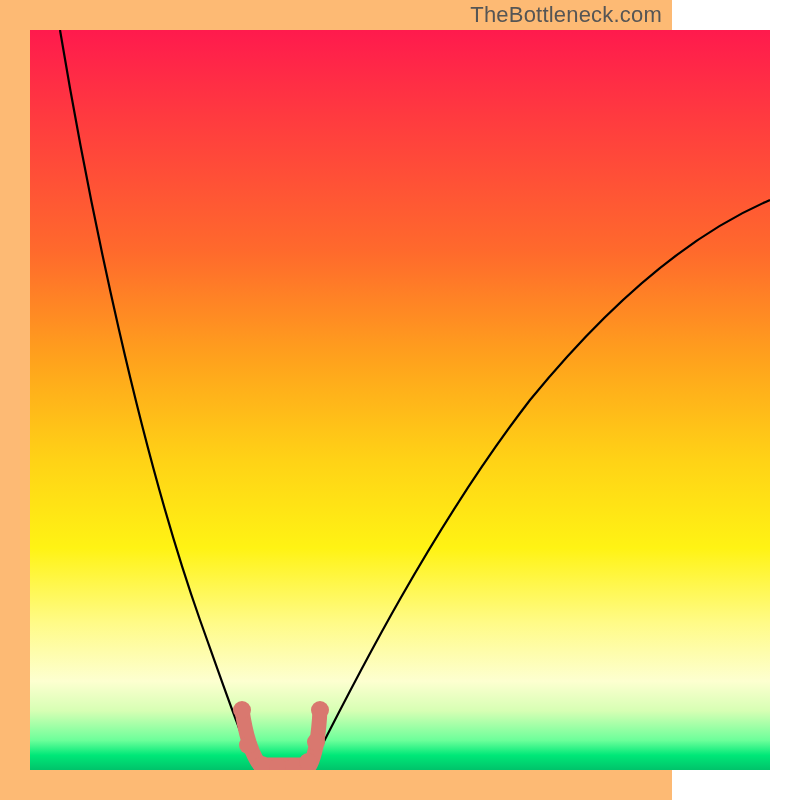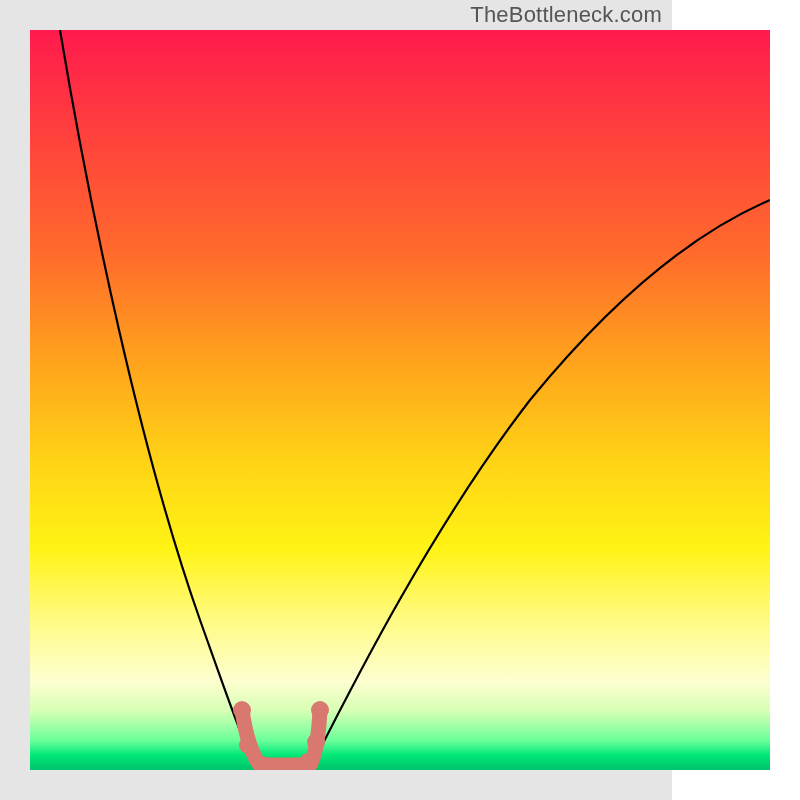--- a/index.html
+++ b/index.html
@@ -8,21 +8,21 @@
     width: 800px;
     height: 800px;
     background: #fff;
     font-family: Arial, Helvetica, sans-serif;
     overflow: hidden;
   }
   .outer {
     position: relative;
     width: 672px;
     height: 800px;
-    background: #e5e5e5;
+    background: #fdba74;
   }
   .watermark {
     position: absolute;
     top: 2px;
     right: 10px;
     color: #555;
     font-size: 22px;
     font-weight: 500;
     z-index: 10;
     letter-spacing: 0.2px;

